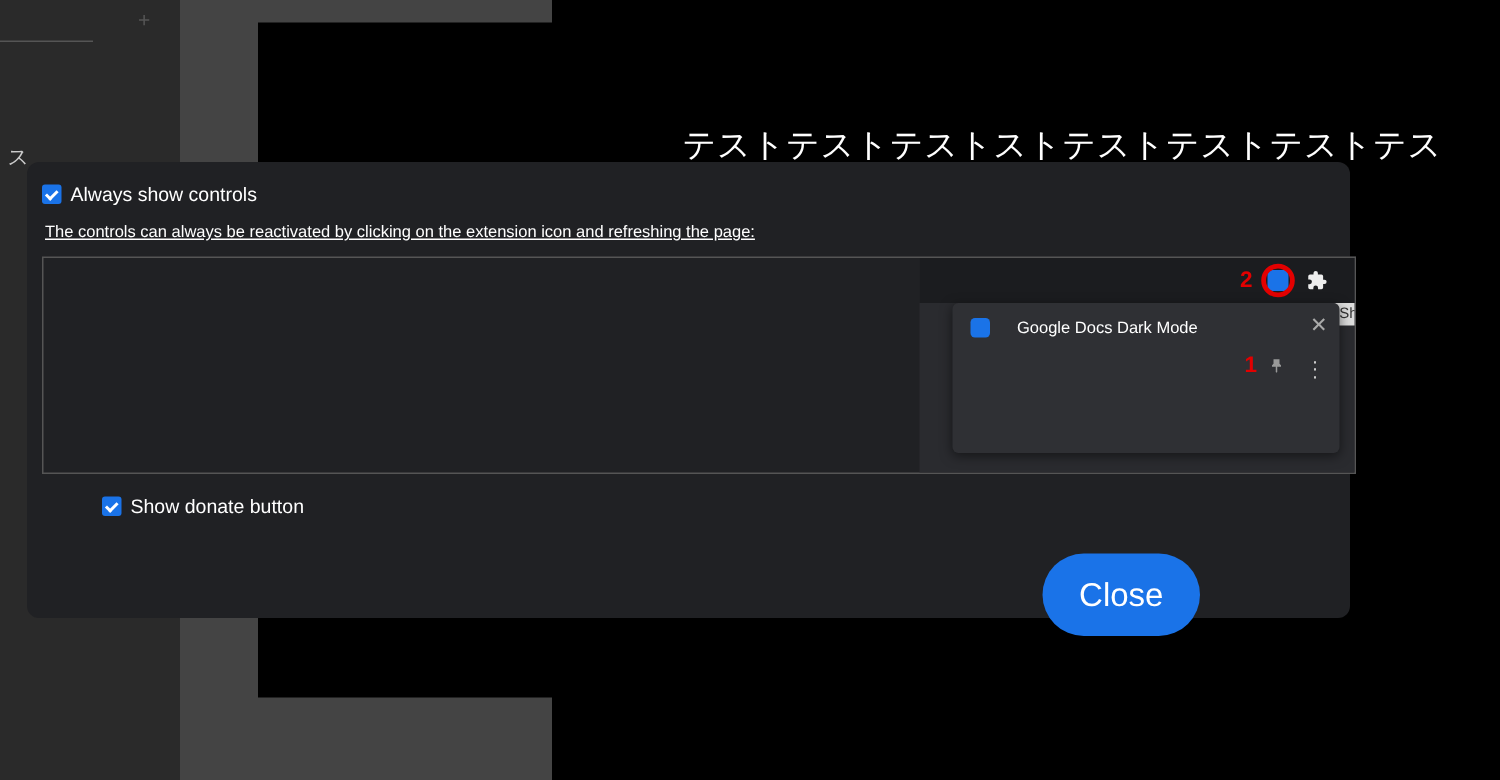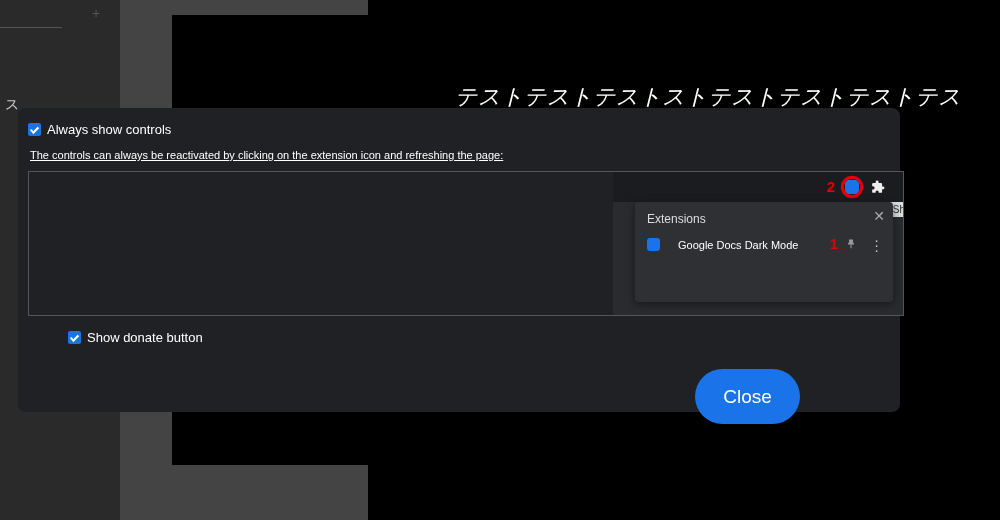--- a/index.html
+++ b/index.html
@@ -36,21 +36,20 @@
 .bg-strip-2 { left: 172px; top: 465px; width: 196px; height: 55px; }
 .bg-strip-2b { left: 172px; top: 0; width: 196px; height: 15px; }
 .doc-title {
   position: absolute;
   left: 455px; top: 82px;
   color: #fff;
   font-size: 22px;
   font-family: "Hiragino Sans", "Yu Gothic", sans-serif;
   letter-spacing: 0.5px;
   white-space: nowrap;
-  font-style: italic;
 }
 .sidebar-char {
   position: absolute;
   left: 5px; top: 96px;
   color: #ccc;
   font-size: 14px;
 }
 
 .modal {
   position: absolute;
@@ -203,21 +202,21 @@
   gap: 6px;
   padding-left: 40px;
 }
 .close-btn {
   position: absolute;
   right: 100px; bottom: -12px;
   width: 105px; height: 55px;
   background: #1a73e8;
   border-radius: 28px;
   color: #fff;
-  font-size: 19px;
+  font-size: 22px;
   display: flex;
   align-items: center;
   justify-content: center;
   cursor: pointer;
 }
 .illust-sh {
   position: absolute;
   top: 30px; right: -4px;
   background: #ddd;
   color: #333;
@@ -252,21 +251,20 @@
       <div class="illust-topbar"></div>
       <span class="num-2">2</span>
       <div class="illust-ext-icon"></div>
       <svg class="illust-puzzle" viewBox="0 0 24 24" fill="currentColor">
           <path d="M20.5 11H19V7a2 2 0 0 0-2-2h-4V3.5a2.5 2.5 0 0 0-5 0V5H4a2 2 0 0 0-2 2v3.8h1.5a2.7 2.7 0 0 1 0 5.4H2V20a2 2 0 0 0 2 2h3.8v-1.5a2.7 2.7 0 0 1 5.4 0V22H17a2 2 0 0 0 2-2v-4h1.5a2.5 2.5 0 0 0 0-5z"></path>
         </svg>
       <span class="illust-sh">Sh</span>
 
       <div class="illust-popup">
         <div class="illust-close">✕</div>
-        <div class="illust-popup-title">Extensions</div>
         <div class="illust-ext-row">
           <div class="ic"></div>
           <span>Google Docs Dark Mode</span>
         </div>
         <span class="num-1">1</span>
         <svg class="illust-pin" viewBox="0 0 24 24" fill="currentColor">
             <path d="M16 3v6l2 2v2h-5v7l-1 1-1-1v-7H6v-2l2-2V3h8z"></path>
           </svg>
         <div class="illust-dots">·<br>·<br>·</div>
       </div>

